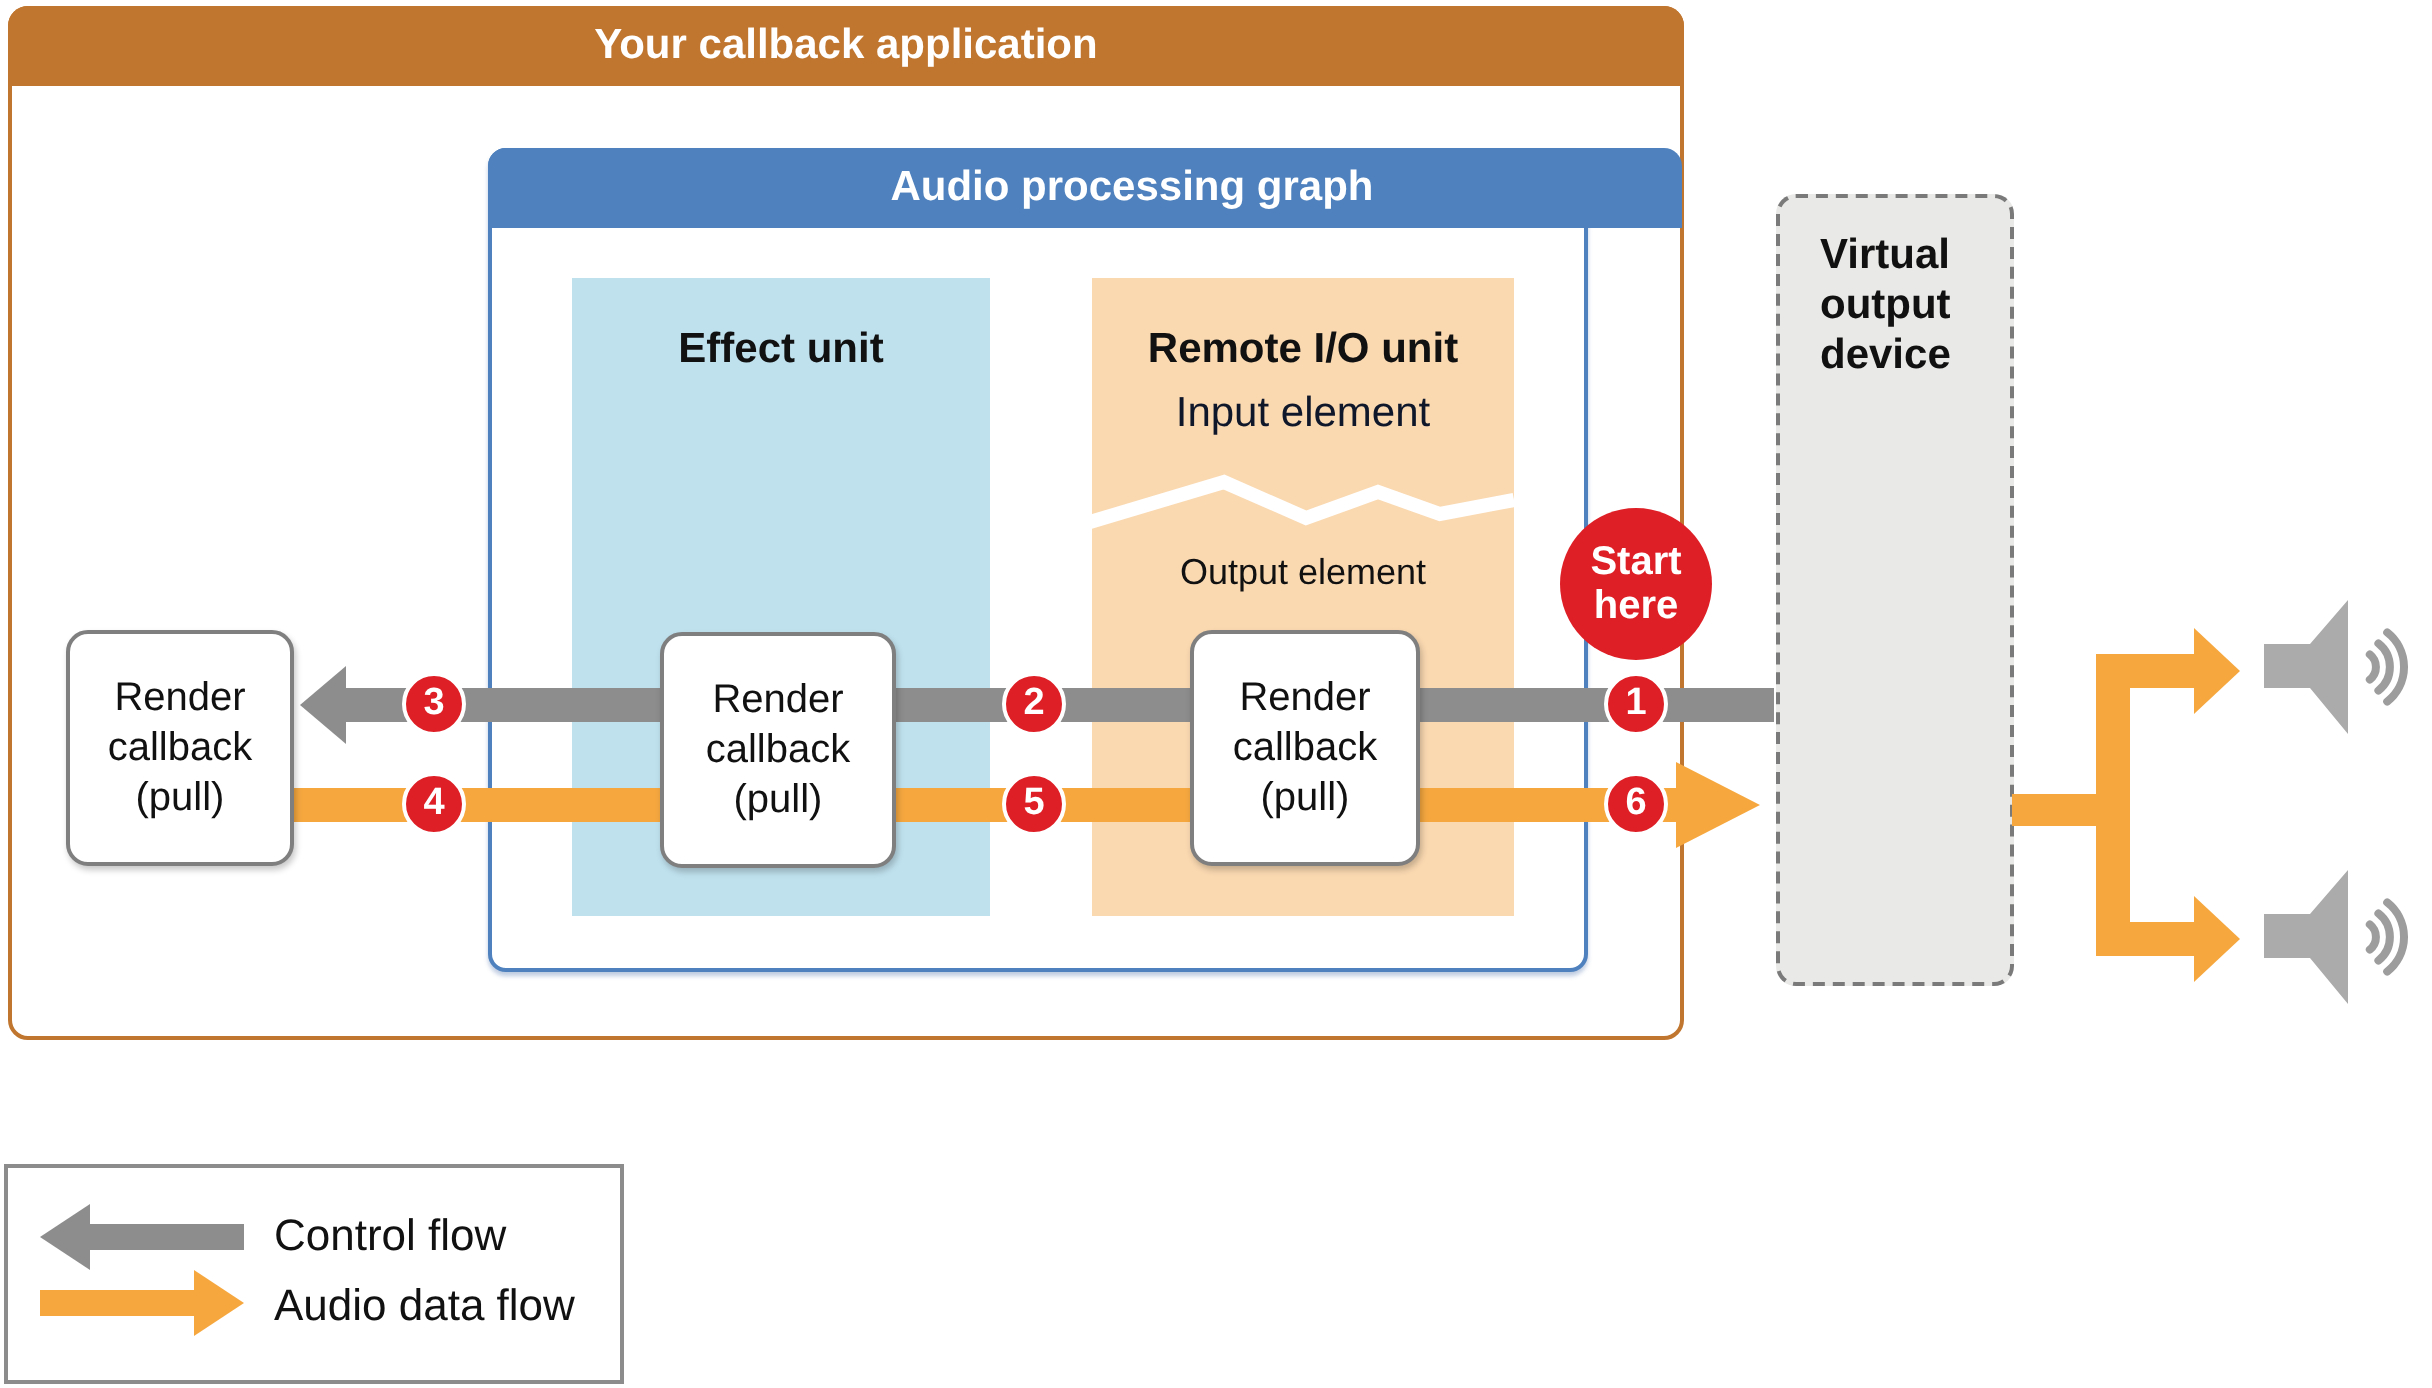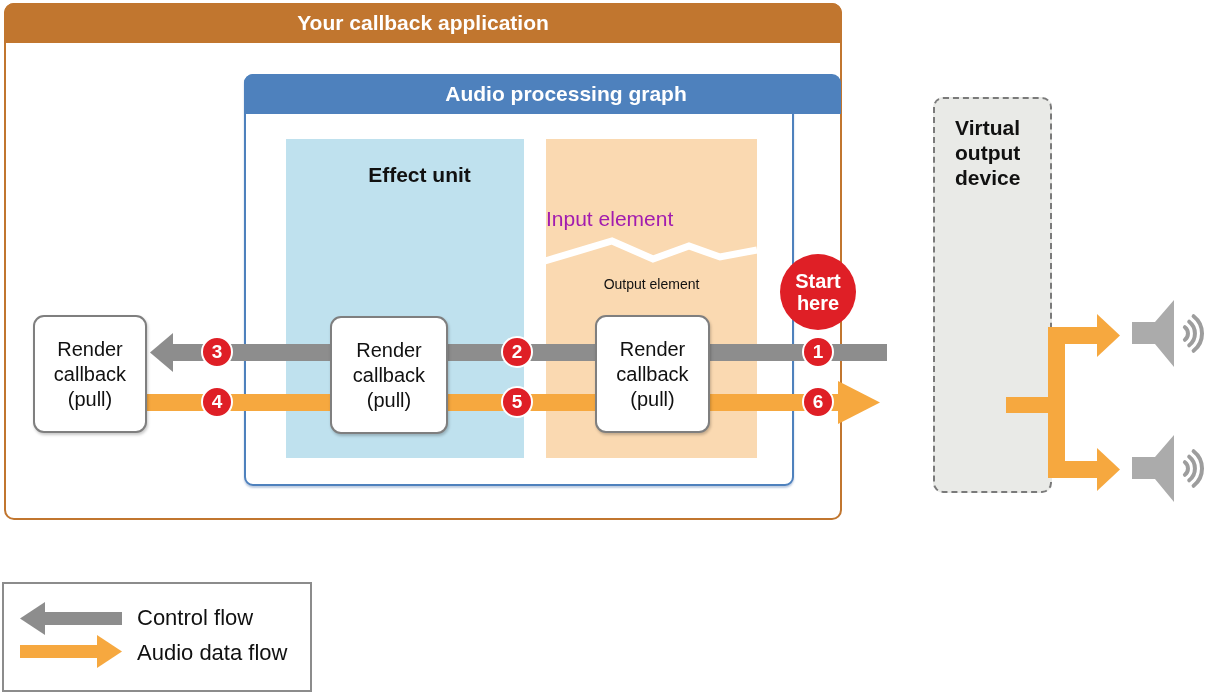--- a/index.html
+++ b/index.html
@@ -23,30 +23,30 @@
     left:244px;top:74px;width:550px;height:412px;
     border:2px solid #4E81BD;border-radius:9px;background:#fff;box-sizing:border-box;
     box-shadow:0 2px 2px rgba(70,110,170,0.35);
   }
   #graph-header{
     position:absolute;left:-2px;top:-2px;width:550px;height:40px;
     background:#4E81BD;border-radius:9px 9px 0 0;
     color:#fff;font-weight:bold;font-size:21px;line-height:40px;text-align:center;padding-left:47px;
   }
   
-  #effect-box{left:286px;top:139px;width:209px;height:319px;background:#BFE1EE;padding-left:29px;}
+  #effect-box{left:286px;top:139px;width:209px;height:319px;background:#BFE1EE;}
   #remote-box{left:546px;top:139px;width:211px;height:319px;background:#FAD9B1;}
   .unit-title{margin-top:24px;text-align:center;font-weight:bold;font-size:21px;color:#111;}
-  #input-el{position:absolute;left:0;top:56px;width:100%;font-size:21px;color:#a21caf;margin-top:12px;}
-  #output-el{position:absolute;left:0;top:137px;width:100%;text-align:center;font-size:14px;color:#111;}
+  #input-el{position:absolute;left:0;top:56px;width:100%;text-align:center;font-size:21px;color:#0f172a;}
+  #output-el{position:absolute;left:0;top:137px;width:100%;text-align:center;font-size:18px;color:#111;}
   
   #device-box{
     left:888px;top:97px;width:119px;height:396px;background:#E9EAE7;
     border:2px dashed #7A7A7A;border-radius:10px;box-sizing:border-box;
-    padding:16px 0 0 20px;font-weight:bold;font-size:21px;line-height:25px;color:#111;margin-left:45px;
+    padding:16px 0 0 20px;font-weight:bold;font-size:21px;line-height:25px;color:#111;
   }
   
   #arrow-layer{left:0;top:0;width:1216px;height:694px;pointer-events:none;}
   
   .rc-box{
     position:absolute;background:#fff;border:2px solid #7F7F7F;border-radius:11px;
     box-sizing:border-box;display:flex;align-items:center;justify-content:center;text-align:center;
     font-size:20px;line-height:25px;color:#111;box-shadow:1px 2px 3px rgba(0,0,0,0.22);
   }
   #rc-left{left:33px;top:315px;width:114px;height:118px;}
@@ -88,20 +88,21 @@
     <div id="graph-header">
       <span>Audio processing graph</span>
     </div>
   </div>
 
   <div class="abs" id="effect-box">
     <div class="unit-title">Effect unit</div>
   </div>
 
   <div class="abs" id="remote-box">
+    <div class="unit-title">Remote I/O unit</div>
     <div id="input-el">Input element</div>
     <div id="output-el">Output element</div>
   </div>
 
   <div class="abs" id="device-box">
     <span>Virtual output device</span>
   </div>
 
   <svg class="abs" id="arrow-layer" width="1216" height="694" viewBox="0 0 1216 694">
 

